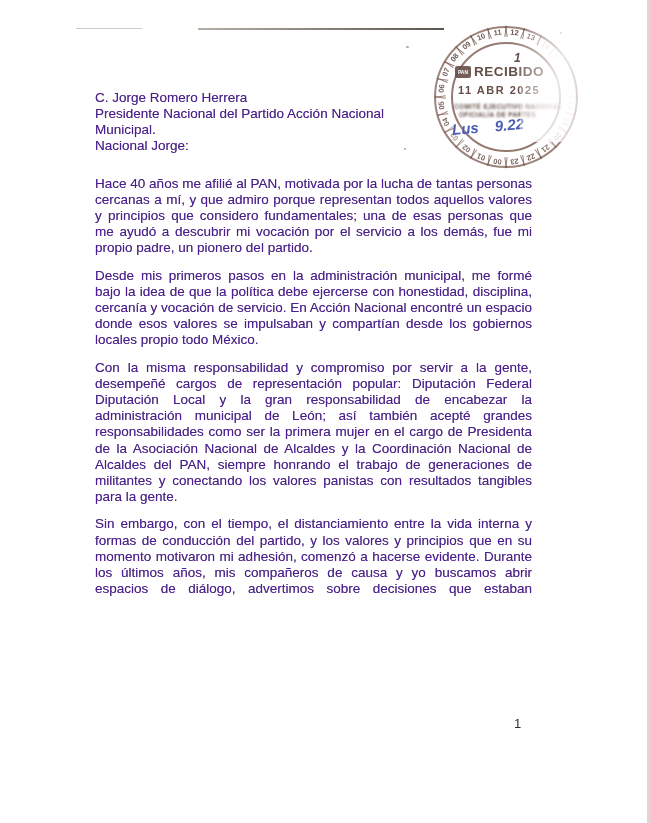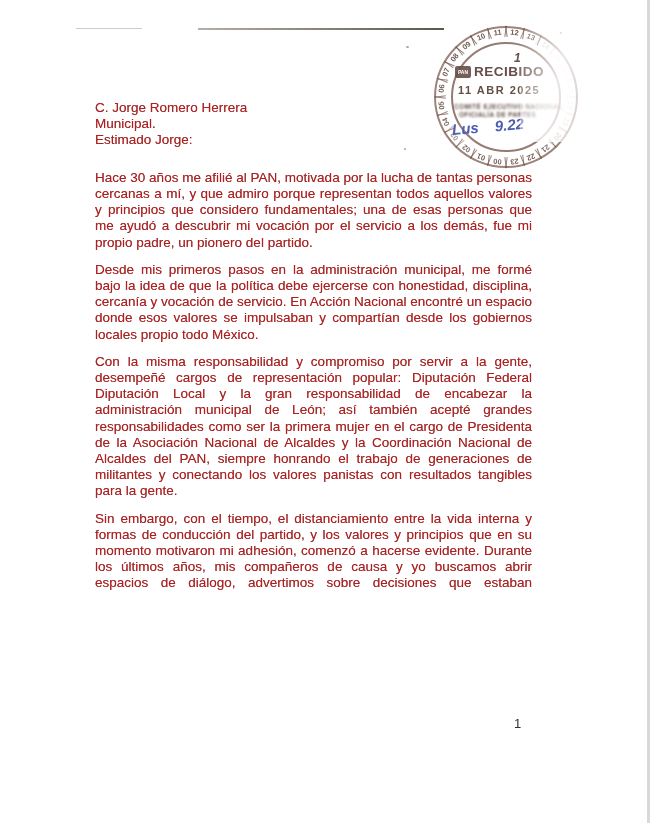--- a/index.html
+++ b/index.html
@@ -8,21 +8,21 @@
 
   
   .scan-line-faint{position:absolute;left:76px;top:28px;width:66px;height:1px;
         background:rgba(150,140,125,.45)}
   .scan-line-dark{position:absolute;left:198px;top:28px;width:246px;height:2px;
         background:linear-gradient(to right,rgba(120,110,95,.55),rgba(62,56,46,.85))}
   .scan-edge{position:absolute;right:0;top:0;width:3px;height:823px;background:#d7d9da}
   .speck{position:absolute;border-radius:50%;background:rgba(95,72,60,.5)}
 
   
-  .letter{position:absolute;left:95px;top:100px;width:437px;color:#b91c1c;font-size:13.5px;
+  .letter{position:absolute;left:95px;top:90px;width:437px;color:#4c1d95;font-size:13.5px;
         text-shadow:0 0 .4px rgba(43,43,43,.55)}
   .address{line-height:15.9px;margin-bottom:22px}
   .body p{margin:0 0 11px 0;line-height:16.2px;text-align:justify}
   .body p.jl{text-align-last:justify}
   .body b{font-weight:400}
   .page-number{position:absolute;left:514px;top:716px;font-size:13px;color:#30302e}
 
   
   .stamp{position:absolute;left:432px;top:24px;width:148px;height:146px;color:#5a4138;
         opacity:.93;filter:blur(.2px)}
@@ -97,25 +97,26 @@
     <div class="stamp-date">11 ABR 2025</div>
     <div class="stamp-org org1">COMITÉ EJECUTIVO NACIONAL</div>
     <div class="stamp-org org2">OFICIALÍA DE PARTES</div>
     <div class="stamp-hand" id="hand" style="color: rgb(63, 81, 174);">Lus 9.22</div>
     <div class="stamp-fade"></div>
   </div>
 
   <div class="letter">
     <div class="address">
       <div>C. Jorge Romero Herrera</div>
+      <div>Presidente Nacional del Partido Acción Nacional</div>
       <div>Municipal.</div>
-      <div>Estimado Jorge:</div>
+      <div>Nacional Jorge:</div>
     </div>
     <div class="body" id="letter-body">
-        <p><span>Hace 30 años me afilié al PAN, motivada por la lucha de tantas personas cercanas a mí, y que admiro porque representan todos aquellos valores y principios que considero fundamentales; una de esas personas que me </span><b>ayudó a descubrir mi vocación por el servicio a los demás, fue mi propio padre, un pionero del partido.</b></p>
+        <p><span>Hace 40 años me afilié al PAN, motivada por la lucha de tantas personas cercanas a mí, y que admiro porque representan todos aquellos valores y principios que considero fundamentales; una de esas personas que me </span><b>ayudó a descubrir mi vocación por el servicio a los demás, fue mi propio padre, un pionero del partido.</b></p>
         <p><span>Desde mis primeros pasos en la administración municipal, me formé bajo la idea de que </span><b>la política debe ejercerse con honestidad, disciplina, cercanía y vocación de servicio</b><span>. En Acción Nacional encontré un espacio donde esos valores se impulsaban y compartían desde los gobiernos locales propio todo México.</span></p>
         <p><span>Con la misma responsabilidad y compromiso por servir a la gente, desempeñé cargos de representación popular: </span><b>Diputación Federal Diputación Local</b><span> y la gran responsabilidad de encabezar la administración municipal de León; así también acepté grandes responsabilidades como ser la primera mujer en el cargo de </span><b>Presidenta de la Asociación Nacional de Alcaldes y la Coordinación Nacional de Alcaldes del PAN,</b><span> siempre honrando el trabajo de generaciones de militantes y conectando los valores panistas con resultados tangibles para la gente.</span></p>
         <p class="jl"><span>Sin embargo, con el tiempo, el distanciamiento entre la vida interna y formas de conducción del partido, y los valores y principios que en su momento motivaron mi adhesión, comenzó a hacerse evidente. Durante los últimos años, mis compañeros de causa y yo buscamos abrir espacios de diálogo, advertimos sobre decisiones que estaban</span></p>
       </div>
   </div>
 
   <div class="page-number">1</div>
 
 </div>
 

